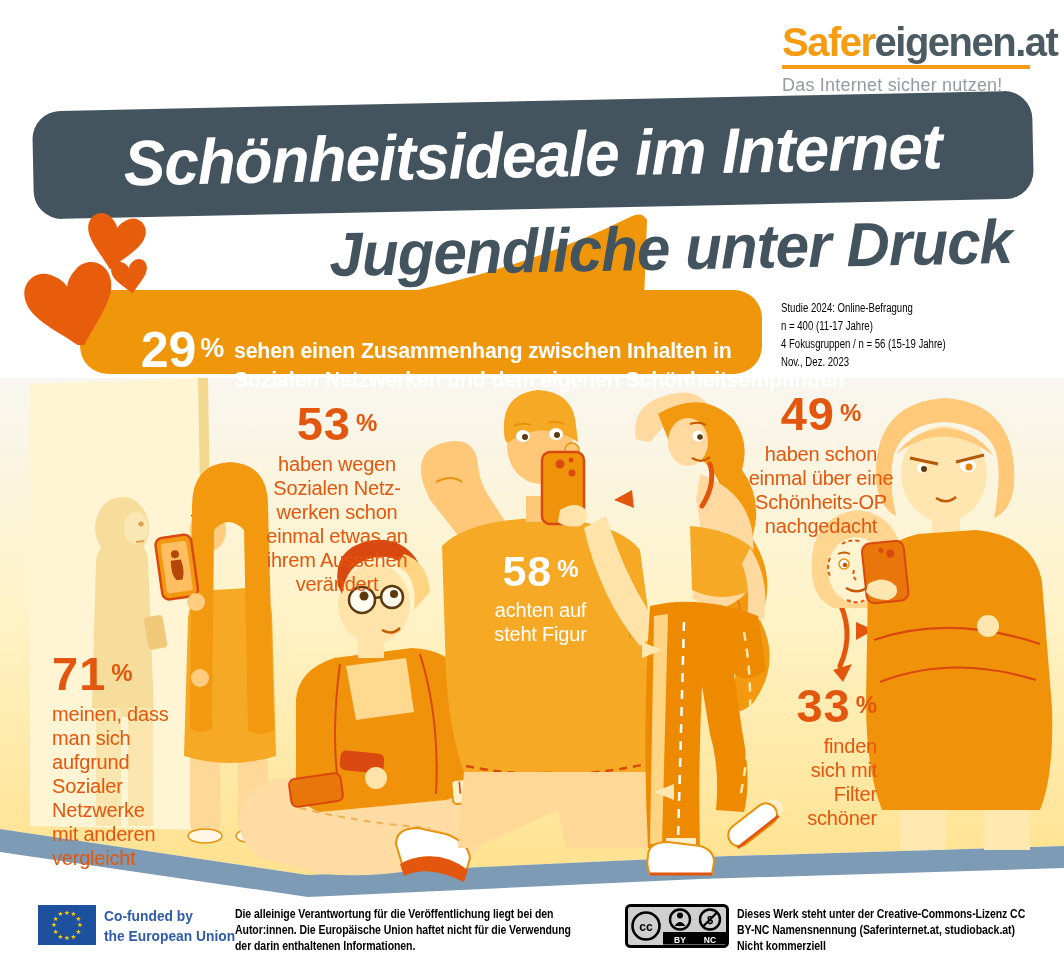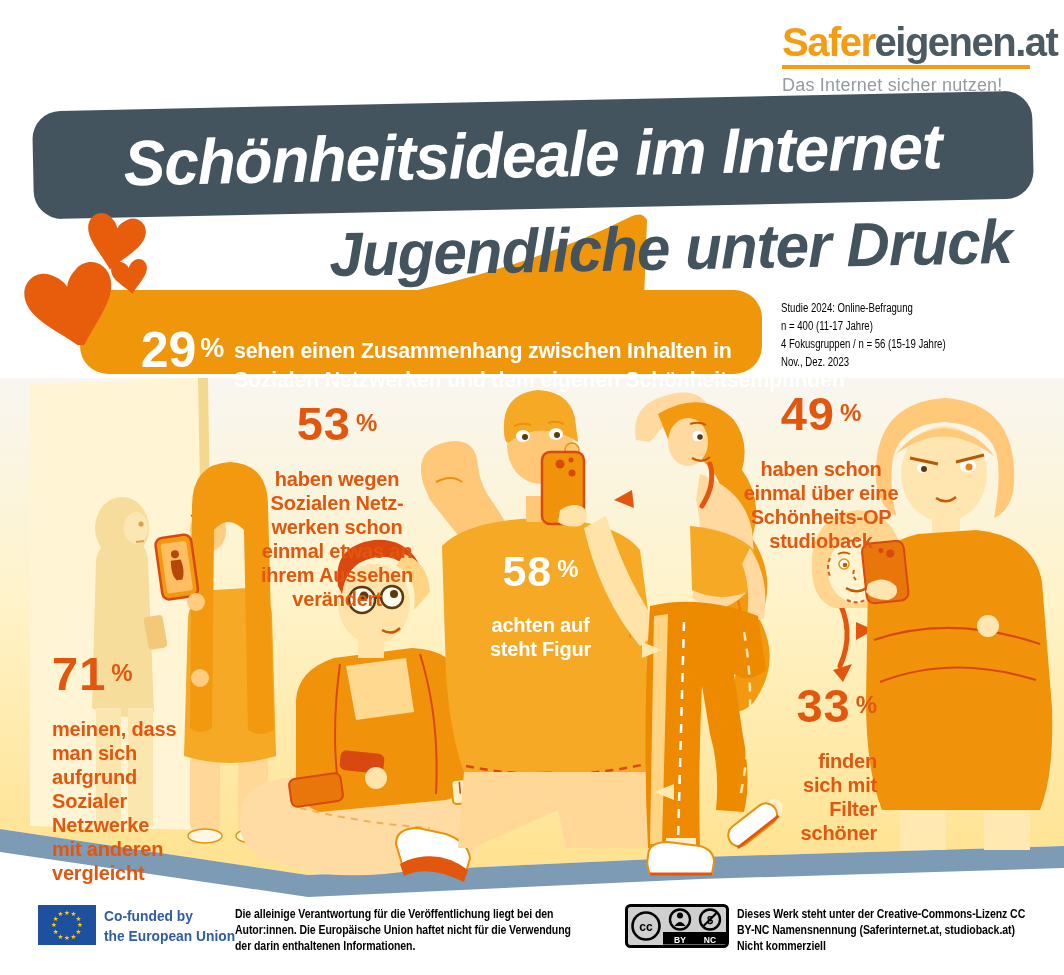--- a/index.html
+++ b/index.html
@@ -36,21 +36,21 @@
   .study div{transform:scaleX(.8);transform-origin:left top;white-space:nowrap;}
 
   
   .scene{position:absolute;left:0;top:378px;width:1064px;height:522px;z-index:1;}
 
   
   .stat{position:absolute;z-index:5;color:#E2570D;}
   .stat .num-line{line-height:1;}
   .stat .num{font-size:47px;font-weight:700;letter-spacing:1px;}
   .stat .unit{font-size:24px;font-weight:700;position:relative;top:-9px;margin-left:5px;}
-  .stat .txt{font-size:20px;font-weight:700;line-height:24px;white-space:pre-line;margin-top:20px;letter-spacing:-.2px;}
+  .stat .txt{font-size:20px;font-weight:400;line-height:24px;white-space:pre-line;margin-top:5px;letter-spacing:-.2px;}
   #stat-53{left:252px;top:400px;width:170px;text-align:center;}
   #stat-28{left:735px;top:390px;width:172px;text-align:center;}
   #stat-51{left:468px;top:550px;width:145px;text-align:center;color:#fff;}
   #stat-51 .num{font-size:43px;}
   #stat-71{left:52px;top:650px;width:165px;text-align:left;}
   #stat-33{left:732px;top:682px;width:145px;text-align:right;}
 
   
   .footer{position:absolute;left:0;top:898px;width:1064px;height:77px;z-index:6;}
   .eu-flag{position:absolute;left:38px;top:7px;}
@@ -294,21 +294,21 @@
 einmal etwas an
 ihrem Aussehen
 verändert</div>
   </div>
 
   <div class="stat" id="stat-28">
     <div class="num-line"><span class="num">49</span><span class="unit">%</span></div>
     <div class="txt">haben schon
 einmal über eine
 Schönheits-OP
-studioback</div>
+nachgedacht</div>
   </div>
 
   <div class="stat" id="stat-51">
     <div class="num-line"><span class="num">58</span><span class="unit">%</span></div>
     <div class="txt">achten auf
 steht Figur</div>
   </div>
 
   <div class="stat" id="stat-71">
     <div class="num-line"><span class="num">71</span><span class="unit">%</span></div>

